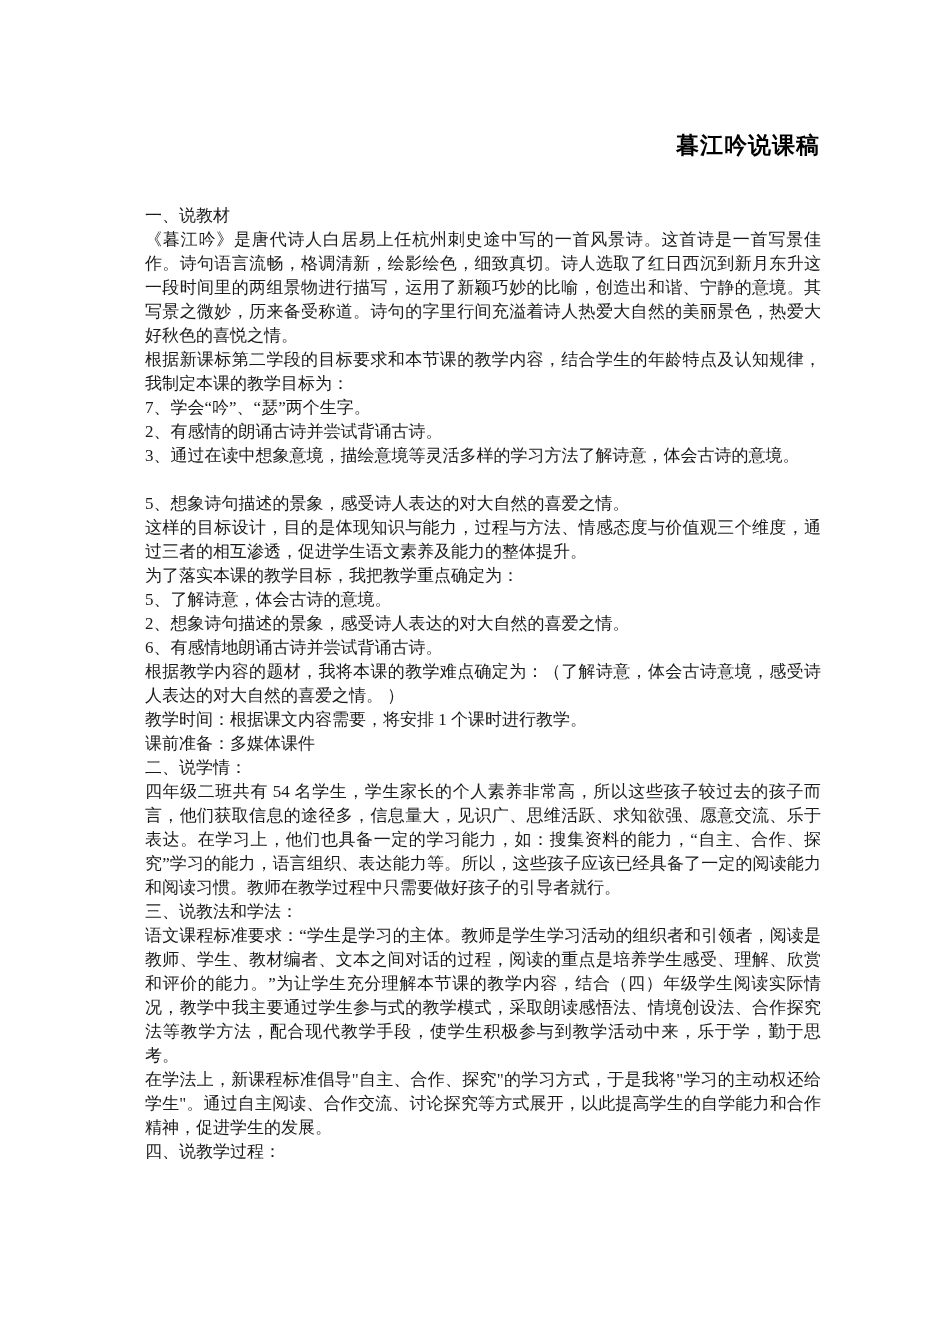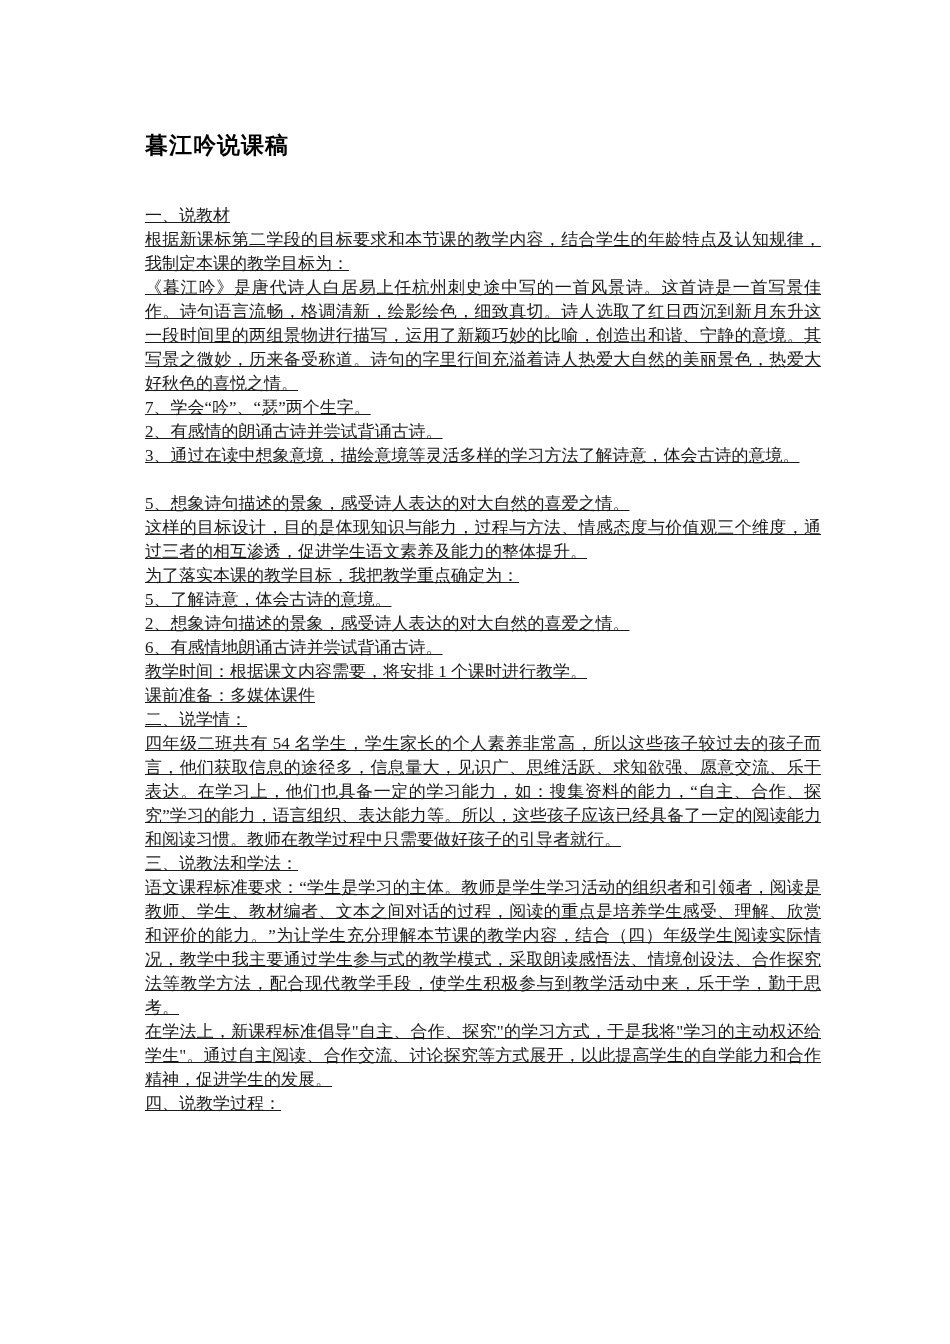--- a/index.html
+++ b/index.html
@@ -18,63 +18,63 @@
     width: 950px;
     height: 1344px;
     background: #ffffff;
     box-sizing: border-box;
     padding: 128px 130px 0 145px;
   }
   .doc-title {
     font-size: 23px;
     font-weight: bold;
     line-height: 36px;
-    text-align: left;
+    text-align: right;
     letter-spacing: 1px;
     margin: 0 0 40px 0;
     color: #000000;
   }
   .content {
     width: 676px;
   }
   .para {
     font-size: 17px;
     line-height: 24px;
     text-align: justify;
     margin: 0;
     color: #1a1a1a;
-    text-decoration: underline;
   }
   .line {
     text-align: left;
     white-space: nowrap;
   }
   .blank {
     min-height: 24px;
   }
 </style>
 </head>
 <body>
 
 <div class="page">
   <h1 class="doc-title">暮江吟说课稿</h1>
   <div class="content">
     <div class="para line">一、说教材</div>
+    <div class="para">《暮江吟》是唐代诗人白居易上任杭州刺史途中写的一首风景诗。这首诗是一首写景佳作。诗句语言流畅，格调清新，绘影绘色，细致真切。诗人选取了红日西沉到新月东升这一段时间里的两组景物进行描写，运用了新颖巧妙的比喻，创造出和谐、宁静的意境。其写景之微妙，历来备受称道。诗句的字里行间充溢着诗人热爱大自然的美丽景色，热爱大好秋色的喜悦之情。</div>
     <div class="para">根据新课标第二学段的目标要求和本节课的教学内容，结合学生的年龄特点及认知规律，我制定本课的教学目标为：</div>
-    <div class="para">《暮江吟》是唐代诗人白居易上任杭州刺史途中写的一首风景诗。这首诗是一首写景佳作。诗句语言流畅，格调清新，绘影绘色，细致真切。诗人选取了红日西沉到新月东升这一段时间里的两组景物进行描写，运用了新颖巧妙的比喻，创造出和谐、宁静的意境。其写景之微妙，历来备受称道。诗句的字里行间充溢着诗人热爱大自然的美丽景色，热爱大好秋色的喜悦之情。</div>
     <div class="para line">7、学会“吟”、“瑟”两个生字。</div>
     <div class="para line">2、有感情的朗诵古诗并尝试背诵古诗。</div>
     <div class="para line">3、通过在读中想象意境，描绘意境等灵活多样的学习方法了解诗意，体会古诗的意境。</div>
     <div class="para blank"></div>
     <div class="para line">5、想象诗句描述的景象，感受诗人表达的对大自然的喜爱之情。</div>
     <div class="para">这样的目标设计，目的是体现知识与能力，过程与方法、情感态度与价值观三个维度，通过三者的相互渗透，促进学生语文素养及能力的整体提升。</div>
     <div class="para line">为了落实本课的教学目标，我把教学重点确定为：</div>
     <div class="para line">5、了解诗意，体会古诗的意境。</div>
     <div class="para line">2、想象诗句描述的景象，感受诗人表达的对大自然的喜爱之情。</div>
     <div class="para line">6、有感情地朗诵古诗并尝试背诵古诗。</div>
+    <div class="para">根据教学内容的题材，我将本课的教学难点确定为：（了解诗意，体会古诗意境，感受诗人表达的对大自然的喜爱之情。 ）</div>
     <div class="para line">教学时间：根据课文内容需要，将安排 1 个课时进行教学。</div>
     <div class="para line">课前准备：多媒体课件</div>
     <div class="para line">二、说学情：</div>
     <div class="para">四年级二班共有 54 名学生，学生家长的个人素养非常高，所以这些孩子较过去的孩子而言，他们获取信息的途径多，信息量大，见识广、思维活跃、求知欲强、愿意交流、乐于表达。在学习上，他们也具备一定的学习能力，如：搜集资料的能力，“自主、合作、探究”学习的能力，语言组织、表达能力等。所以，这些孩子应该已经具备了一定的阅读能力和阅读习惯。教师在教学过程中只需要做好孩子的引导者就行。</div>
     <div class="para line">三、说教法和学法：</div>
     <div class="para">语文课程标准要求：“学生是学习的主体。教师是学生学习活动的组织者和引领者，阅读是教师、学生、教材编者、文本之间对话的过程，阅读的重点是培养学生感受、理解、欣赏和评价的能力。”为让学生充分理解本节课的教学内容，结合（四）年级学生阅读实际情况，教学中我主要通过学生参与式的教学模式，采取朗读感悟法、情境创设法、合作探究法等教学方法，配合现代教学手段，使学生积极参与到教学活动中来，乐于学，勤于思考。</div>
     <div class="para">在学法上，新课程标准倡导"自主、合作、探究"的学习方式，于是我将"学习的主动权还给学生"。通过自主阅读、合作交流、讨论探究等方式展开，以此提高学生的自学能力和合作精神，促进学生的发展。</div>
     <div class="para line">四、说教学过程：</div>
   </div>
 </div>

